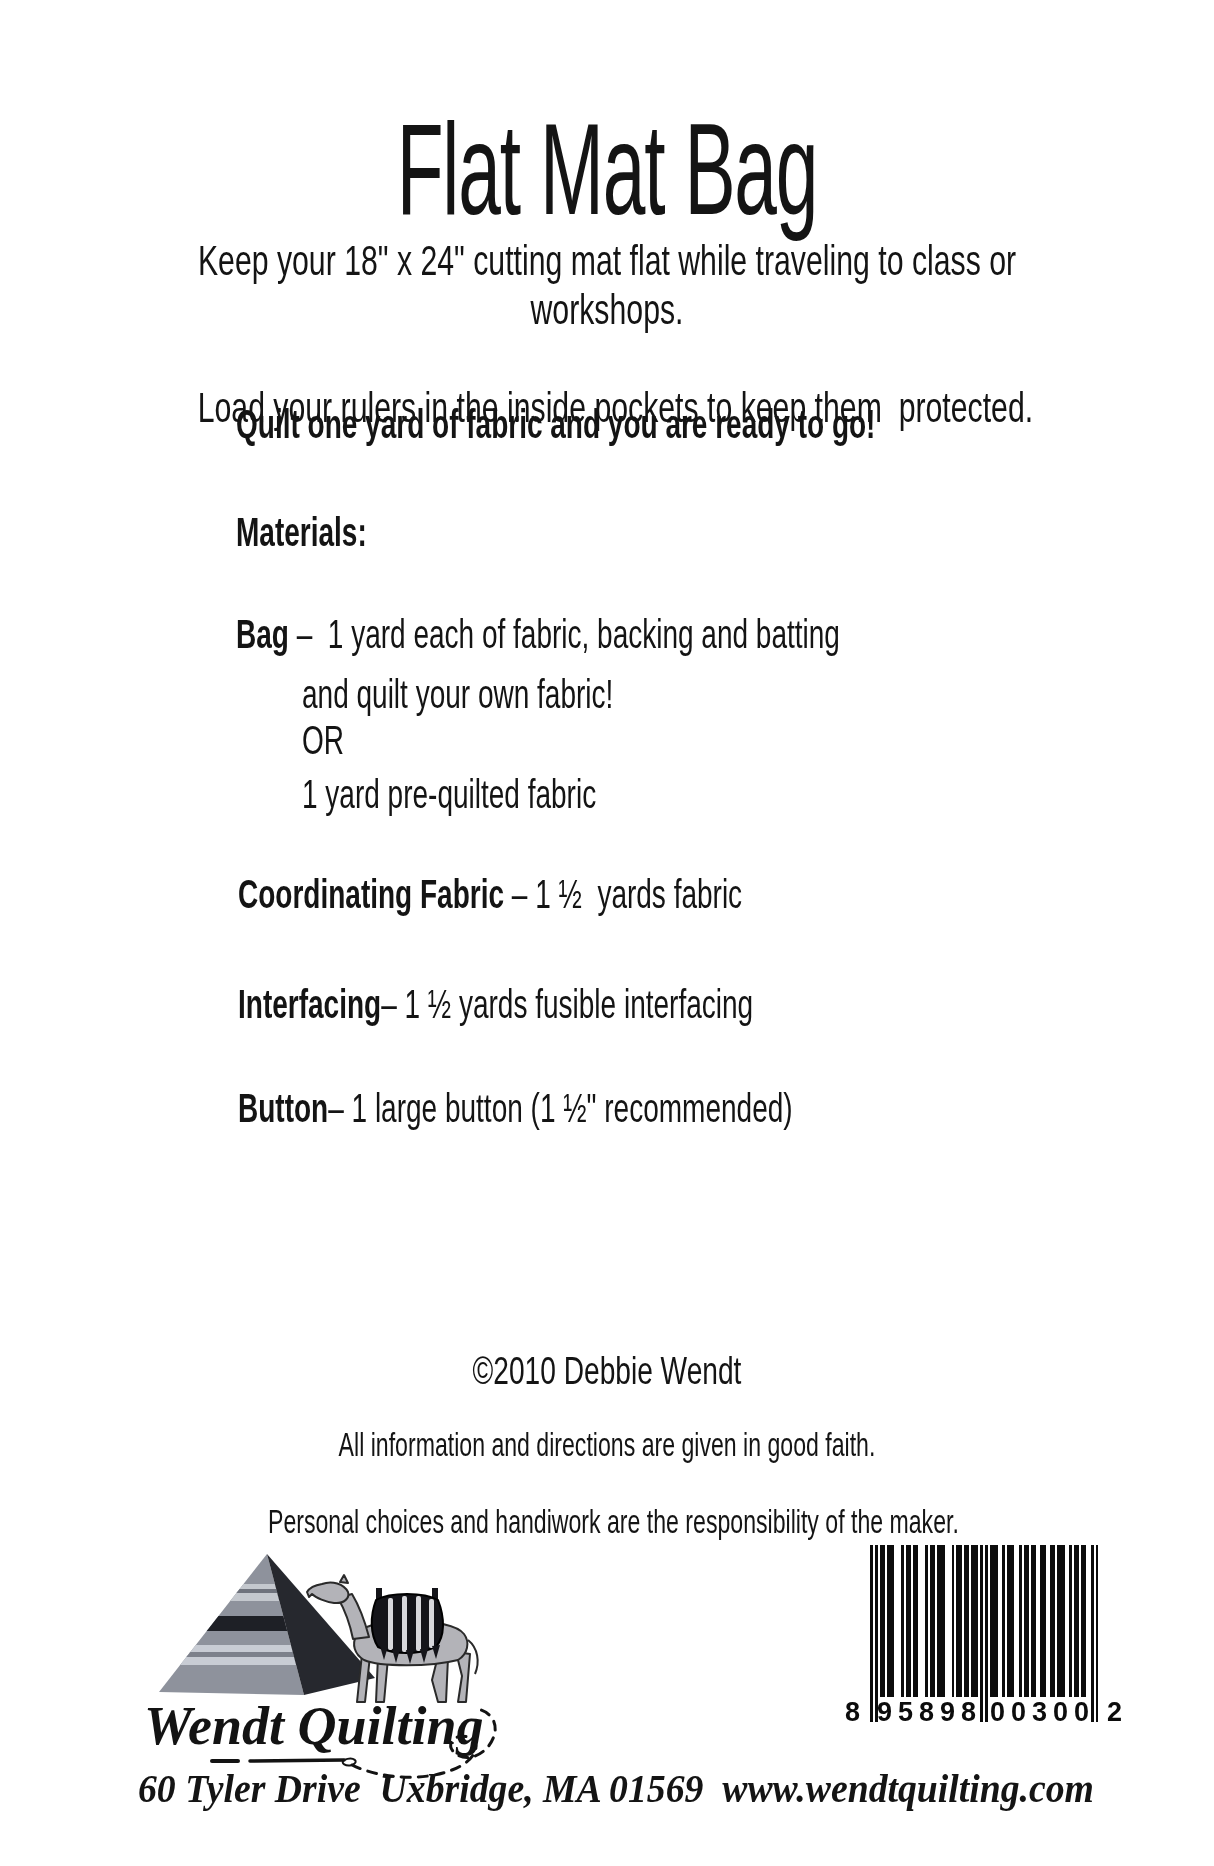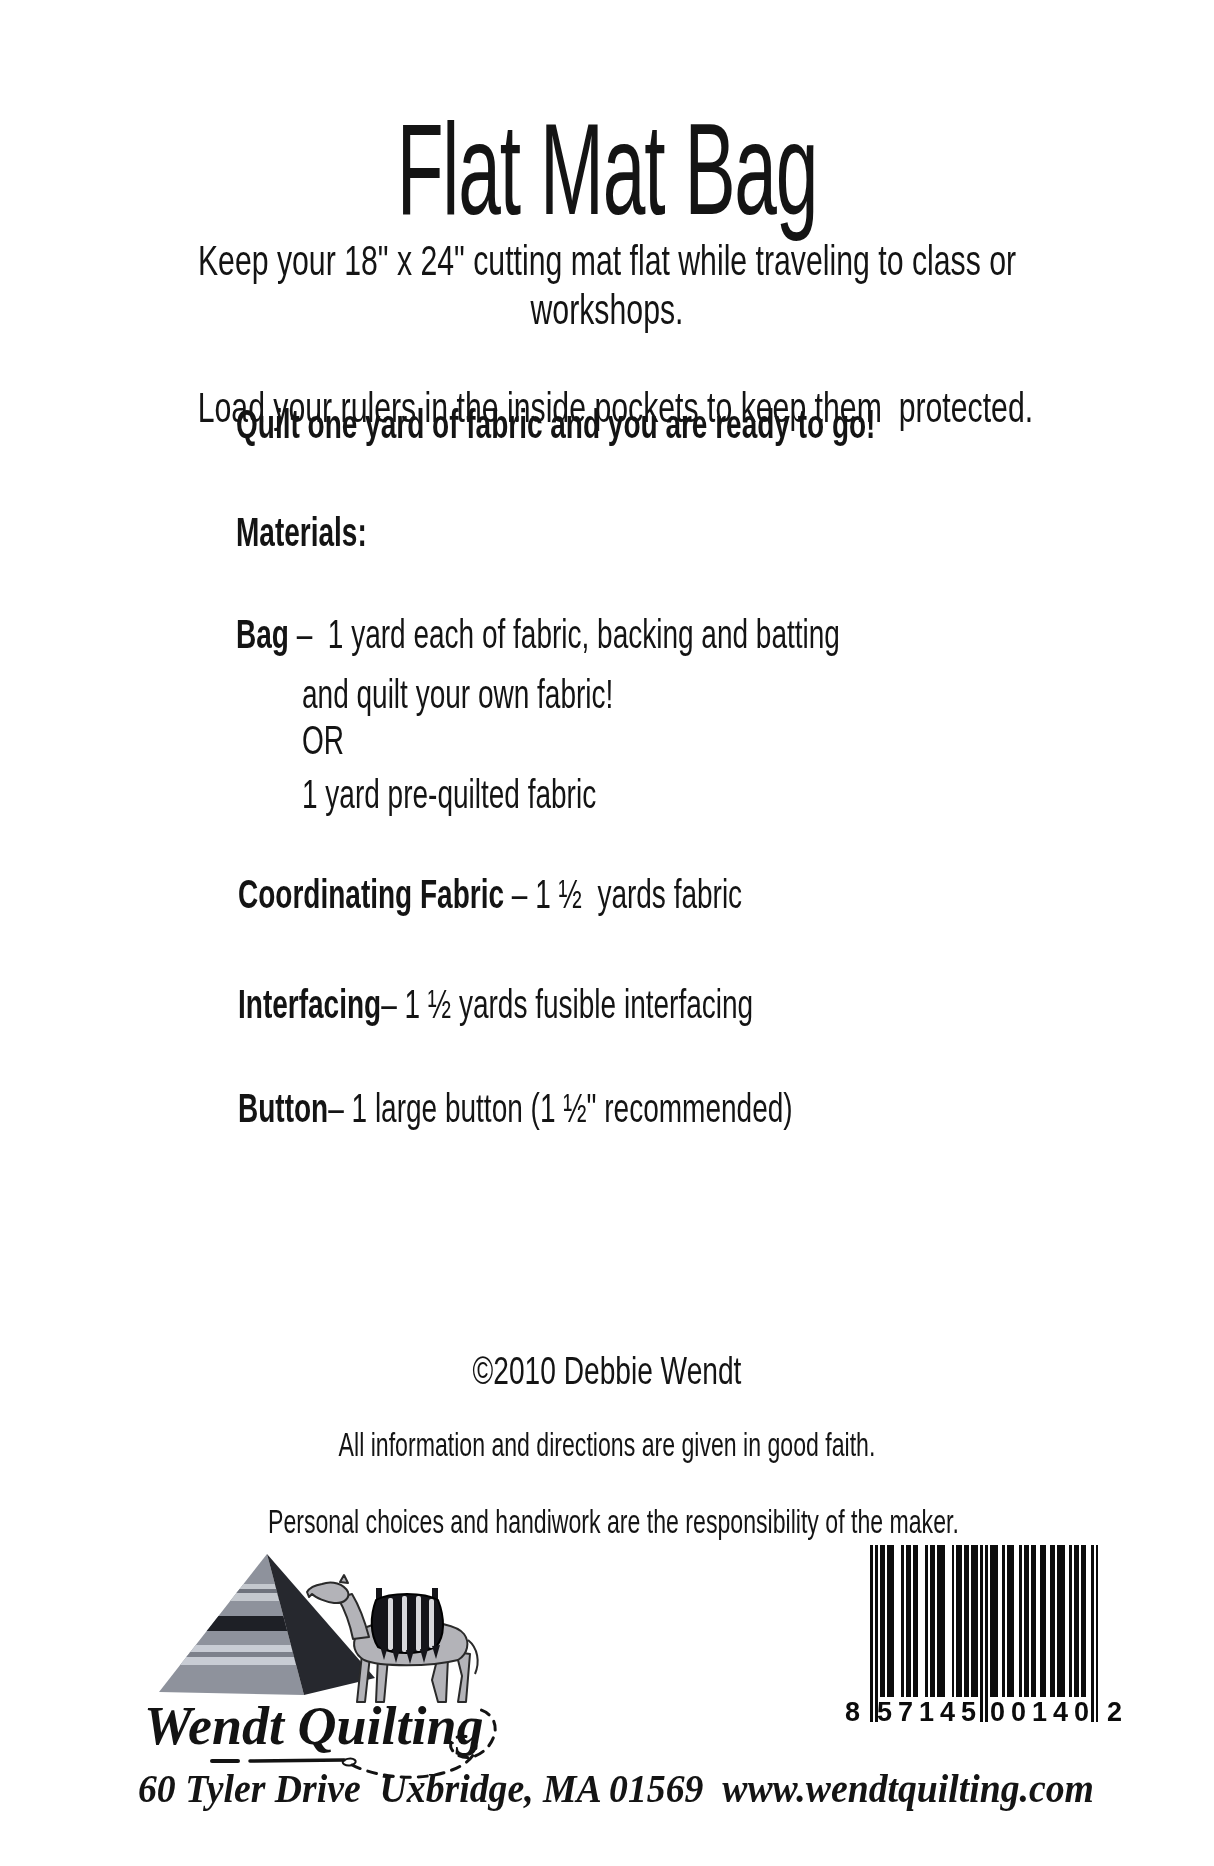--- a/index.html
+++ b/index.html
@@ -148,20 +148,20 @@
         <line x1="124" y1="219" x2="218" y2="218" stroke-width="3.5"></line>
         <path d="M218,218 C 228,214 234,220 226,223 C 220,225 214,221 218,218 Z" stroke-width="2"></path>
         <path d="M226,223 C 252,236 296,240 326,228 C 352,218 356,200 342,195 C 328,191 318,203 330,212 C 342,221 362,212 368,194 C 373,179 362,168 350,167" stroke-width="3" stroke-dasharray="9 8"></path>
       </g>
     </svg>
   </div>
 
   <div class="abs barcode">
     <div class="bars" id="barcode-bars"><div class="bar" style="left: 0px; width: 2.8px; height: 177px; background: rgb(12, 12, 12);"></div><div class="bar" style="left: 4.8px; width: 2.8px; height: 177px; background: rgb(12, 12, 12);"></div><div class="bar" style="left: 9.6px; width: 2.8px; height: 152px; background: rgb(12, 12, 12);"></div><div class="bar" style="left: 12px; width: 2.8px; height: 152px; background: rgb(12, 12, 12);"></div><div class="bar" style="left: 16.8px; width: 2.8px; height: 152px; background: rgb(12, 12, 12);"></div><div class="bar" style="left: 19.2px; width: 2.8px; height: 152px; background: rgb(12, 12, 12);"></div><div class="bar" style="left: 21.6px; width: 2.8px; height: 152px; background: rgb(12, 12, 12);"></div><div class="bar" style="left: 31.2px; width: 2.8px; height: 152px; background: rgb(12, 12, 12);"></div><div class="bar" style="left: 36px; width: 2.8px; height: 152px; background: rgb(12, 12, 12);"></div><div class="bar" style="left: 38.4px; width: 2.8px; height: 152px; background: rgb(12, 12, 12);"></div><div class="bar" style="left: 43.2px; width: 2.8px; height: 152px; background: rgb(12, 12, 12);"></div><div class="bar" style="left: 45.6px; width: 2.8px; height: 152px; background: rgb(12, 12, 12);"></div><div class="bar" style="left: 55.2px; width: 2.8px; height: 152px; background: rgb(12, 12, 12);"></div><div class="bar" style="left: 60px; width: 2.8px; height: 152px; background: rgb(12, 12, 12);"></div><div class="bar" style="left: 62.4px; width: 2.8px; height: 152px; background: rgb(12, 12, 12);"></div><div class="bar" style="left: 67.2px; width: 2.8px; height: 152px; background: rgb(12, 12, 12);"></div><div class="bar" style="left: 69.6px; width: 2.8px; height: 152px; background: rgb(12, 12, 12);"></div><div class="bar" style="left: 72px; width: 2.8px; height: 152px; background: rgb(12, 12, 12);"></div><div class="bar" style="left: 81.6px; width: 2.8px; height: 152px; background: rgb(12, 12, 12);"></div><div class="bar" style="left: 86.4px; width: 2.8px; height: 152px; background: rgb(12, 12, 12);"></div><div class="bar" style="left: 88.8px; width: 2.8px; height: 152px; background: rgb(12, 12, 12);"></div><div class="bar" style="left: 93.6px; width: 2.8px; height: 152px; background: rgb(12, 12, 12);"></div><div class="bar" style="left: 96px; width: 2.8px; height: 152px; background: rgb(12, 12, 12);"></div><div class="bar" style="left: 100.8px; width: 2.8px; height: 152px; background: rgb(12, 12, 12);"></div><div class="bar" style="left: 103.2px; width: 2.8px; height: 152px; background: rgb(12, 12, 12);"></div><div class="bar" style="left: 105.6px; width: 2.8px; height: 152px; background: rgb(12, 12, 12);"></div><div class="bar" style="left: 110.4px; width: 2.8px; height: 177px; background: rgb(12, 12, 12);"></div><div class="bar" style="left: 115.2px; width: 2.8px; height: 177px; background: rgb(12, 12, 12);"></div><div class="bar" style="left: 120px; width: 2.8px; height: 152px; background: rgb(12, 12, 12);"></div><div class="bar" style="left: 122.4px; width: 2.8px; height: 152px; background: rgb(12, 12, 12);"></div><div class="bar" style="left: 124.8px; width: 2.8px; height: 152px; background: rgb(12, 12, 12);"></div><div class="bar" style="left: 132px; width: 2.8px; height: 152px; background: rgb(12, 12, 12);"></div><div class="bar" style="left: 136.8px; width: 2.8px; height: 152px; background: rgb(12, 12, 12);"></div><div class="bar" style="left: 139.2px; width: 2.8px; height: 152px; background: rgb(12, 12, 12);"></div><div class="bar" style="left: 141.6px; width: 2.8px; height: 152px; background: rgb(12, 12, 12);"></div><div class="bar" style="left: 148.8px; width: 2.8px; height: 152px; background: rgb(12, 12, 12);"></div><div class="bar" style="left: 153.6px; width: 2.8px; height: 152px; background: rgb(12, 12, 12);"></div><div class="bar" style="left: 156px; width: 2.8px; height: 152px; background: rgb(12, 12, 12);"></div><div class="bar" style="left: 160.8px; width: 2.8px; height: 152px; background: rgb(12, 12, 12);"></div><div class="bar" style="left: 163.2px; width: 2.8px; height: 152px; background: rgb(12, 12, 12);"></div><div class="bar" style="left: 170.4px; width: 2.8px; height: 152px; background: rgb(12, 12, 12);"></div><div class="bar" style="left: 172.8px; width: 2.8px; height: 152px; background: rgb(12, 12, 12);"></div><div class="bar" style="left: 180px; width: 2.8px; height: 152px; background: rgb(12, 12, 12);"></div><div class="bar" style="left: 182.4px; width: 2.8px; height: 152px; background: rgb(12, 12, 12);"></div><div class="bar" style="left: 187.2px; width: 2.8px; height: 152px; background: rgb(12, 12, 12);"></div><div class="bar" style="left: 189.6px; width: 2.8px; height: 152px; background: rgb(12, 12, 12);"></div><div class="bar" style="left: 192px; width: 2.8px; height: 152px; background: rgb(12, 12, 12);"></div><div class="bar" style="left: 199.2px; width: 2.8px; height: 152px; background: rgb(12, 12, 12);"></div><div class="bar" style="left: 204px; width: 2.8px; height: 152px; background: rgb(12, 12, 12);"></div><div class="bar" style="left: 206.4px; width: 2.8px; height: 152px; background: rgb(12, 12, 12);"></div><div class="bar" style="left: 211.2px; width: 2.8px; height: 152px; background: rgb(12, 12, 12);"></div><div class="bar" style="left: 213.6px; width: 2.8px; height: 152px; background: rgb(12, 12, 12);"></div><div class="bar" style="left: 220.8px; width: 2.8px; height: 177px; background: rgb(12, 12, 12);"></div><div class="bar" style="left: 225.6px; width: 2.8px; height: 177px; background: rgb(12, 12, 12);"></div></div>
     <div class="bc-digit bc-left">8</div>
-    <div class="bc-digit bc-g1">57145</div>
-    <div class="bc-digit bc-g2">00140</div>
+    <div class="bc-digit bc-g1">95898</div>
+    <div class="bc-digit bc-g2">00300</div>
     <div class="bc-digit bc-right">2</div>
   </div>
 
   <div class="abs footer-address">60 Tyler Drive  Uxbridge, MA 01569  www.wendtquilting.com</div>
 
 </div>
 
 </body></html>

